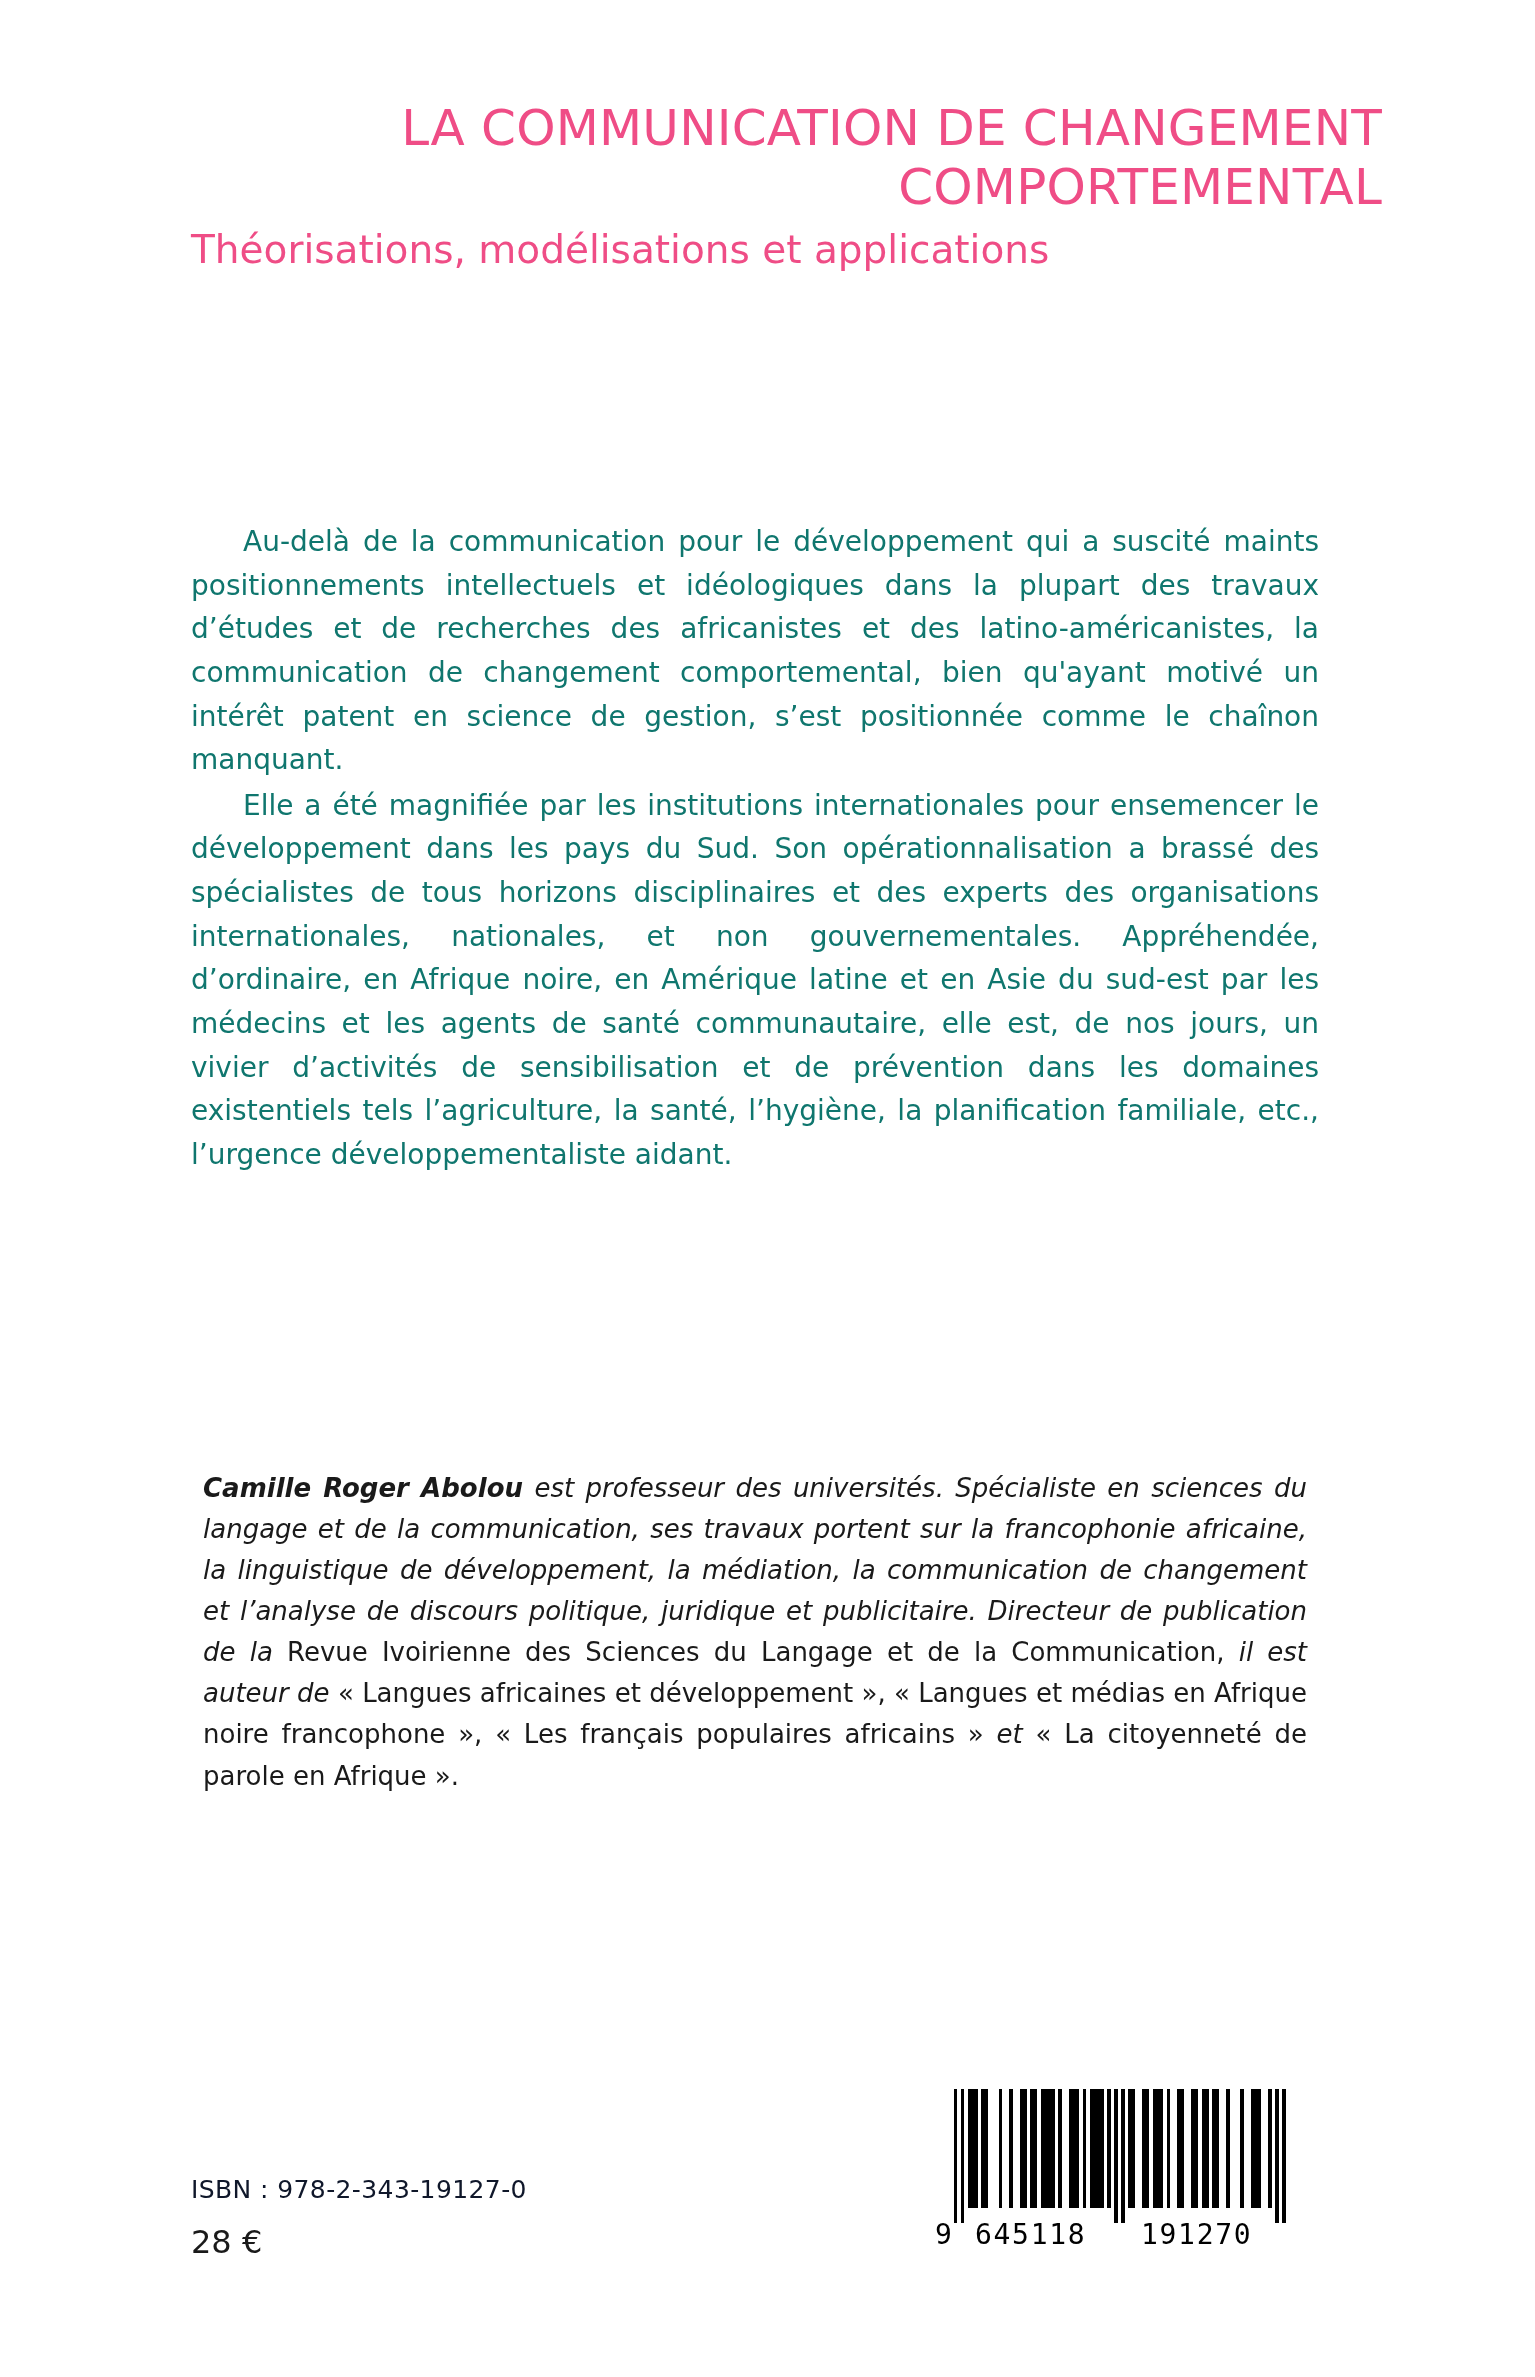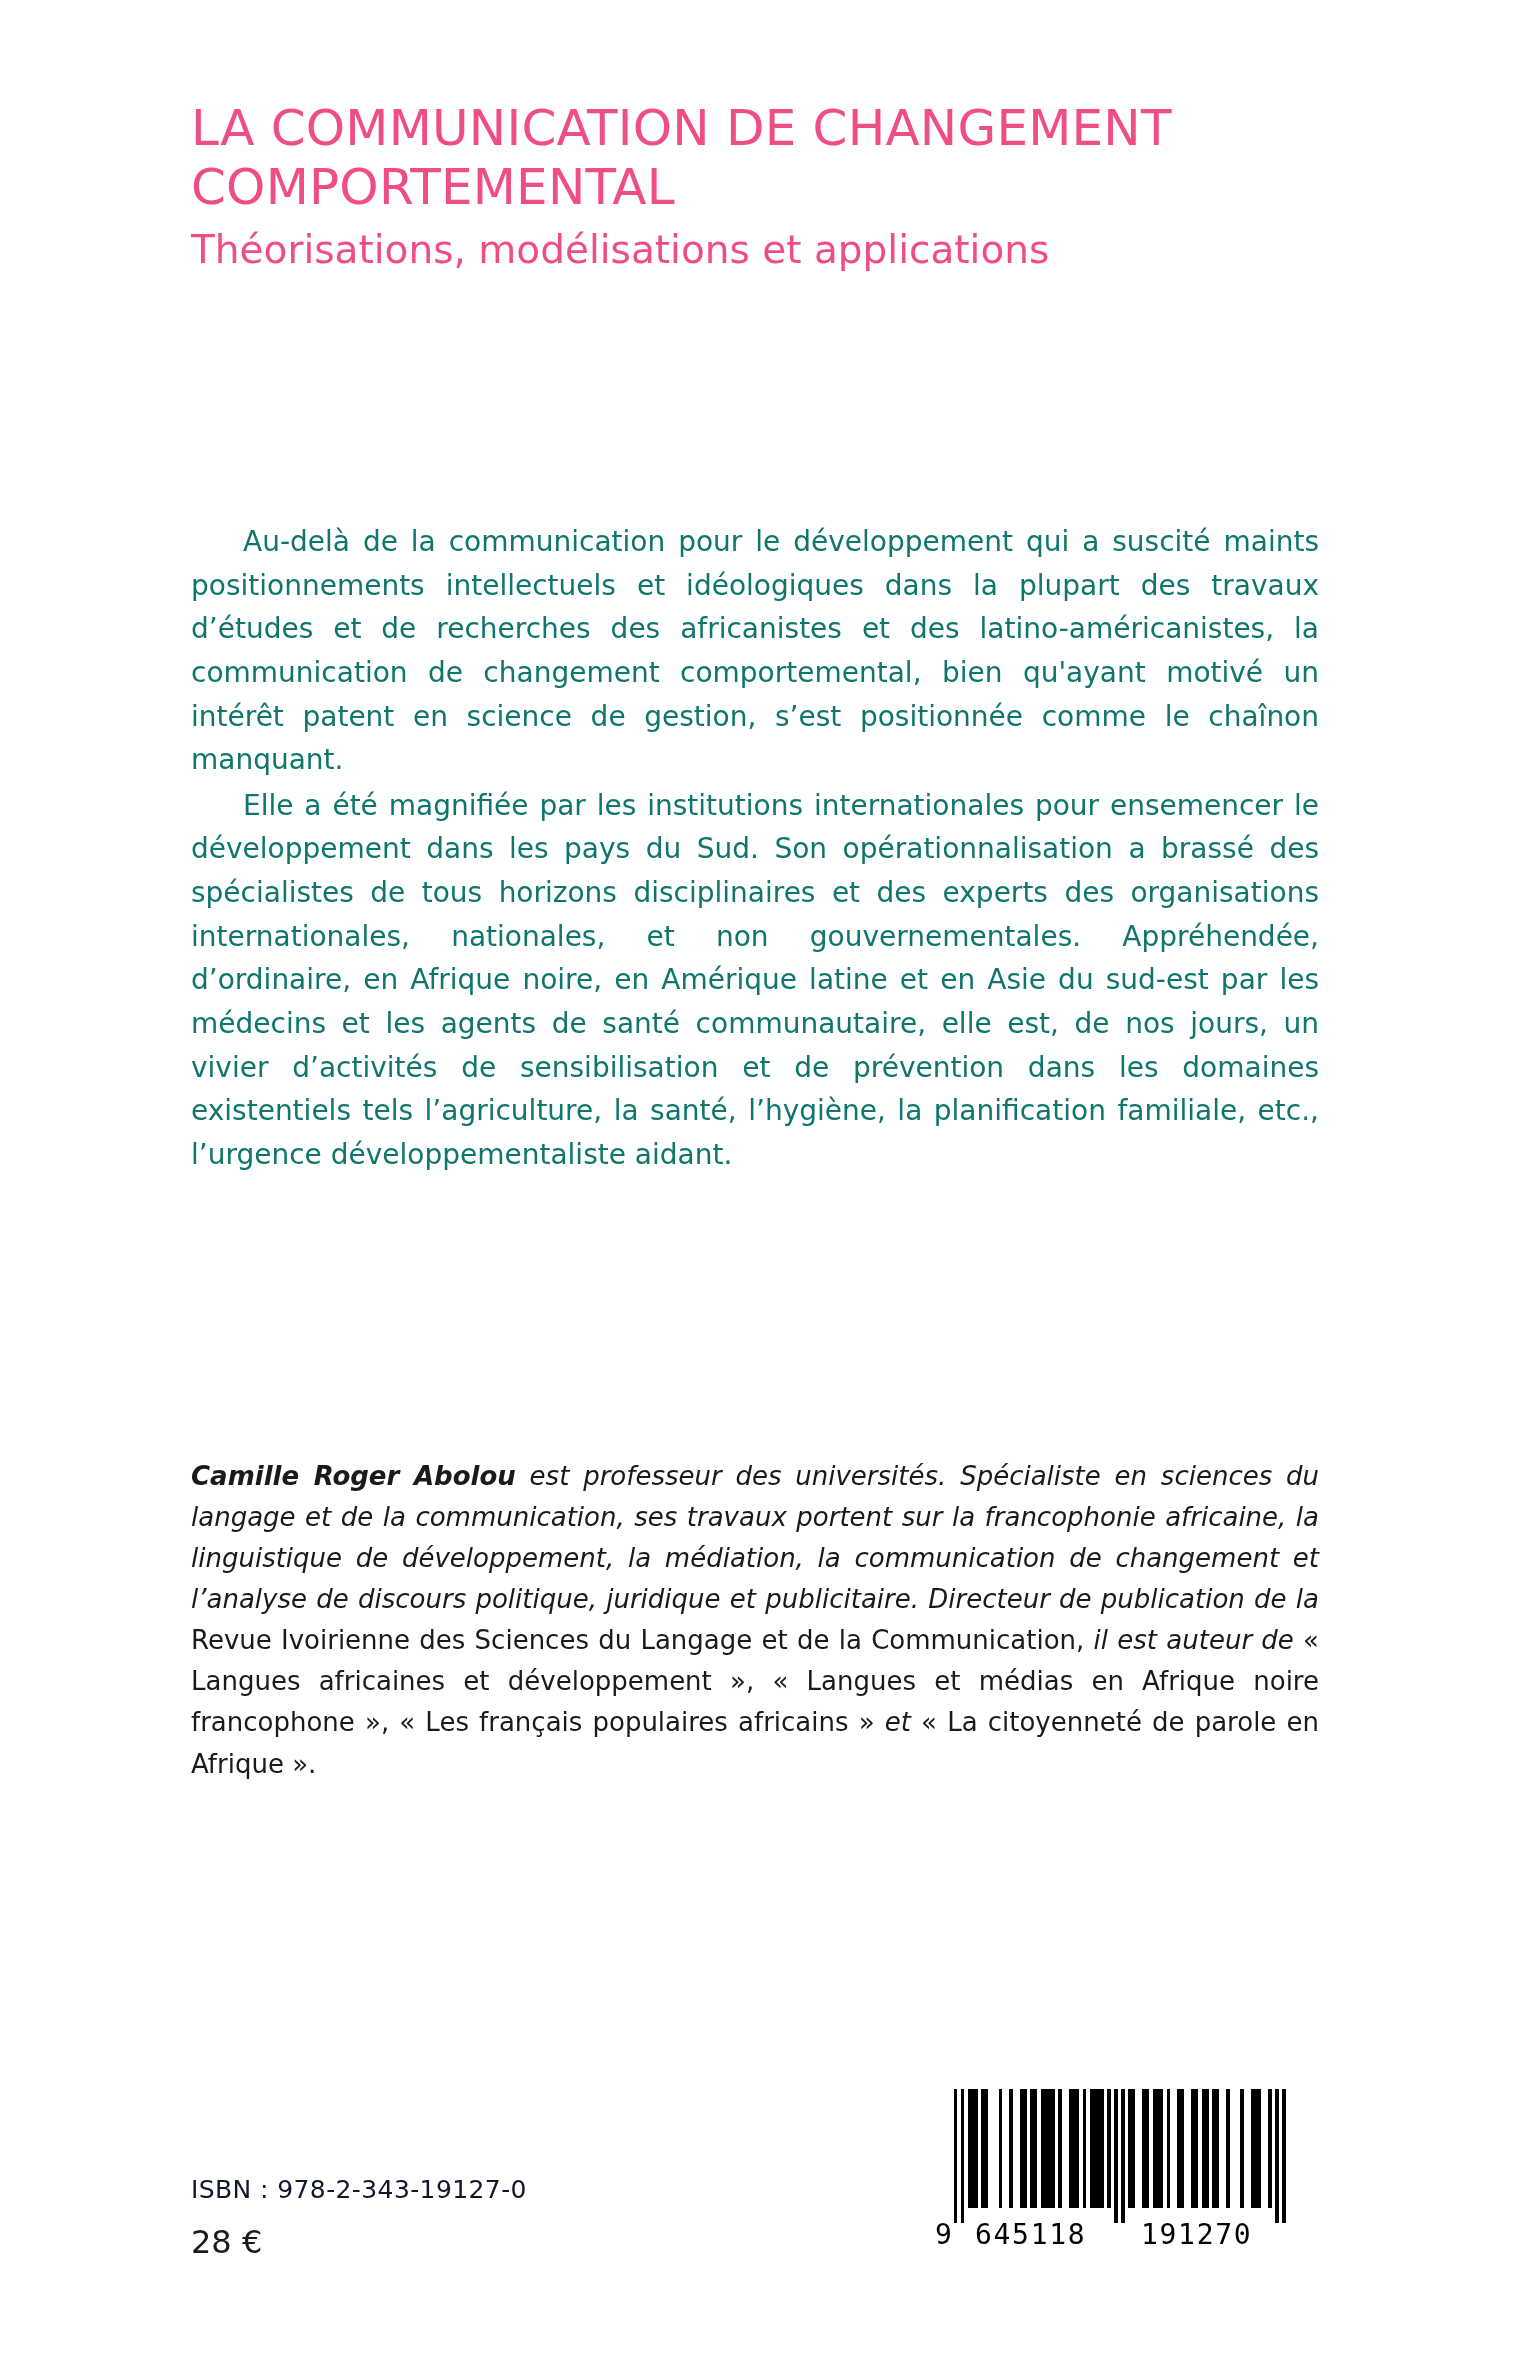--- a/index.html
+++ b/index.html
@@ -29,20 +29,21 @@
   }
   .main-title {
     color: #ef4d86;
     font-family: "DejaVu Sans", sans-serif;
     font-size: 50px;
     line-height: 1.17;
     font-weight: 400;
     letter-spacing: 0.2px;
     margin: 0;
     white-space: pre-line;
+    text-align: right;
   }
   .sub-title {
     color: #ef4d86;
     font-family: "DejaVu Sans", sans-serif;
     font-size: 39px;
     line-height: 1.25;
     font-weight: 400;
     margin: 10px 0 0 0;
   }
 
@@ -71,21 +72,21 @@
     position: absolute;
     left: 191px;
     top: 1456px;
     width: 1128px;
     color: #1a1a1a;
     font-family: "DejaVu Sans", sans-serif;
     font-size: 26px;
     line-height: 1.58;
     text-align: justify;
   }
-  .bio-block p { margin: 0; }
+  .bio-block p { margin: 12px; }
   .it { font-style: italic; }
   .bold-it { font-style: italic; font-weight: 700; }
 
   
   .isbn-line {
     position: absolute;
     left: 191px;
     top: 2175px;
     color: #0f172a;
     font-family: "DejaVu Sans", sans-serif;

